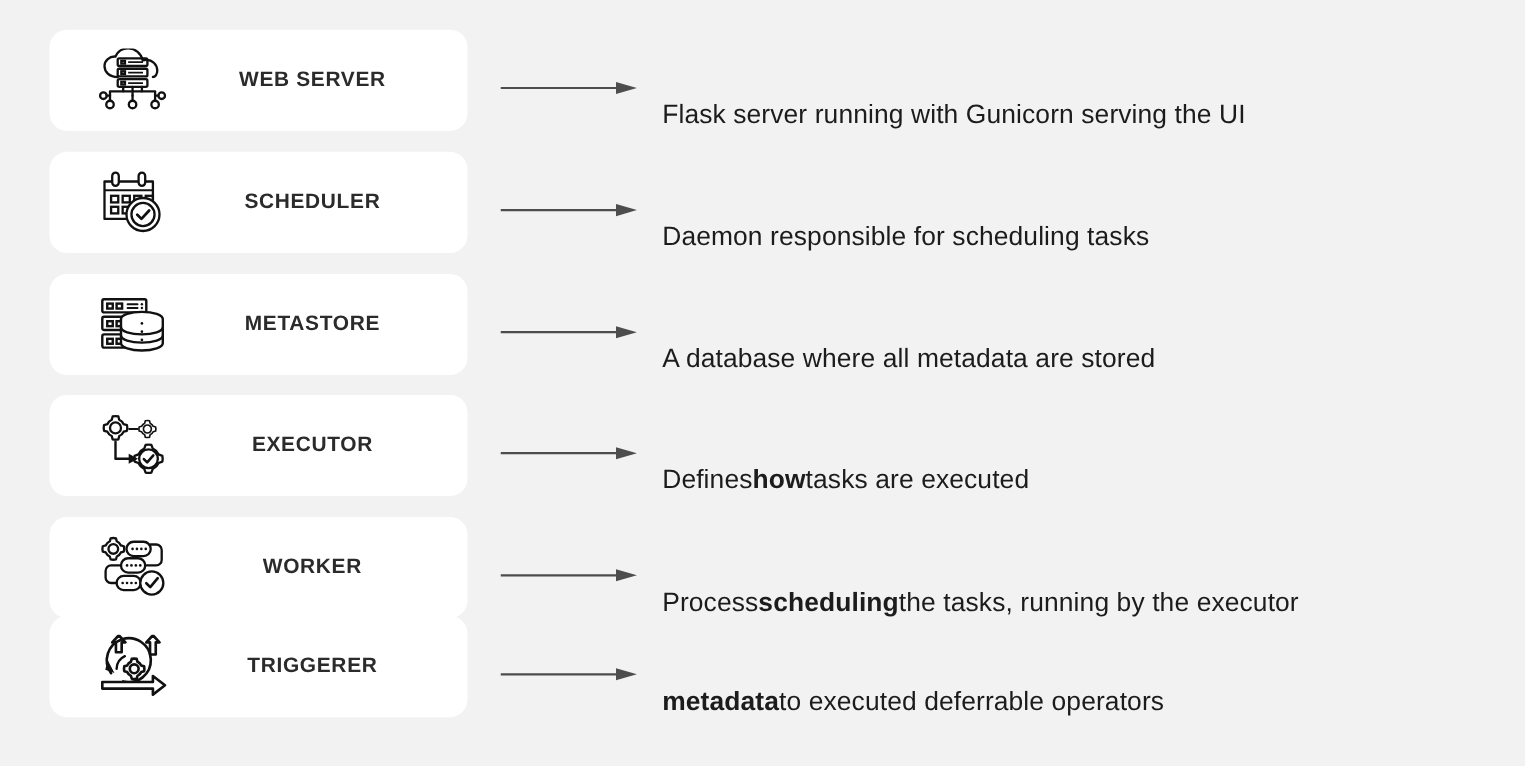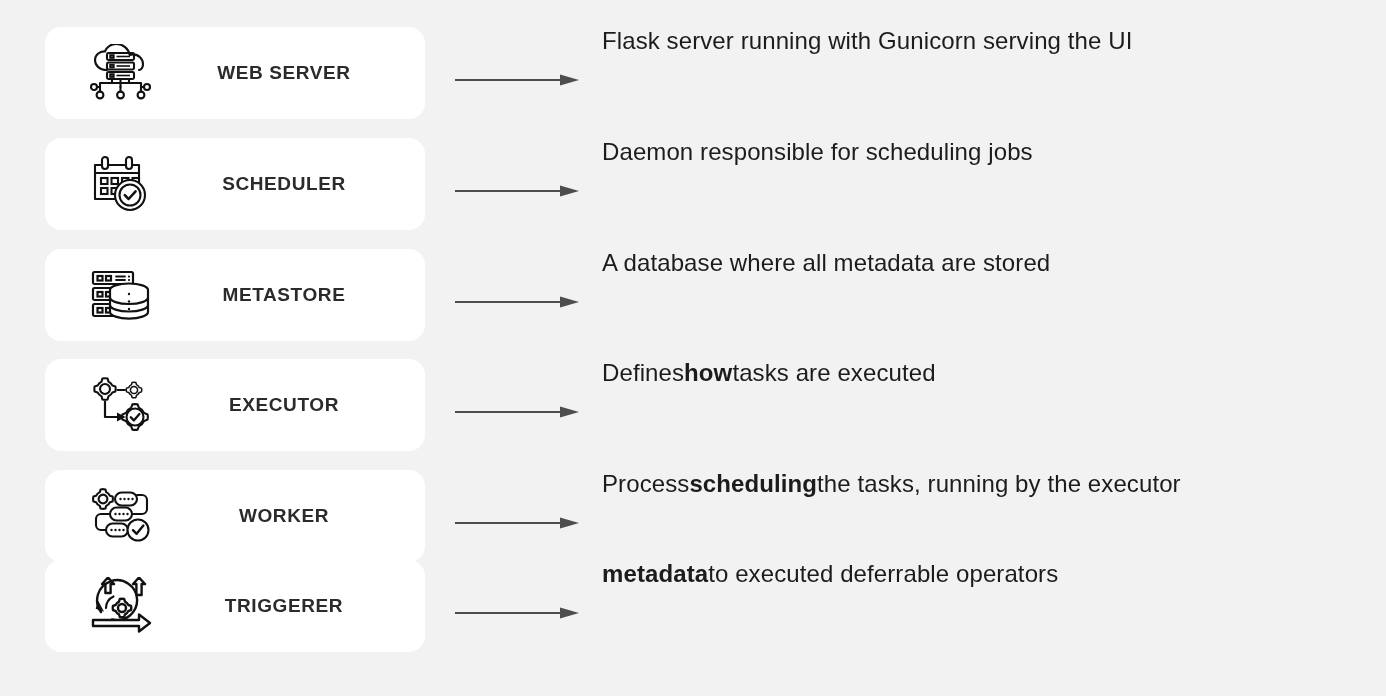--- a/index.html
+++ b/index.html
@@ -66,21 +66,21 @@
     top: 46px;
     width: 125px;
     height: 14px;
   }
   .desc {
     position: absolute;
     left: 602px;
     top: 0;
     height: 92px;
     display: flex;
-    align-items: flex-start;
+    align-items: flex-end;
     font-size: 24px;
     color: #1c1c1c;
     white-space: nowrap;
     letter-spacing: 0.1px;
   }
   .desc b {
     font-weight: bold;
   }
 </style>
 </head>
@@ -150,21 +150,21 @@
           <path d="M32.8 40.2 L36.6 44 L43.6 36.4" stroke-linecap="round" stroke-linejoin="round" stroke-width="2.5"></path>
         </svg>
       </div>
       <div class="card-label">SCHEDULER</div>
     </div>
     <svg class="arrow" viewBox="0 0 125 14">
       <path d="M0 7 H108" stroke="#4d4d4d" stroke-width="2"></path>
       <path d="M105 1.5 L124 7 L105 12.5 Z" fill="#4d4d4d"></path>
     </svg>
     <div class="desc">
-      <span>Daemon responsible for scheduling jobs</span>
+      <span>Daemon responsible for scheduling tasks</span>
         <b></b>
         <span></span>
     </div>
   </div>
 
   <div class="row" style="top:249px;">
     <div class="card">
       <div class="card-icon">
         <svg width="60" height="58" viewBox="0 0 60 58" fill="none" stroke="#111" stroke-width="2.2">
           <rect x="2" y="6" width="40" height="12" rx="1.6"></rect>

